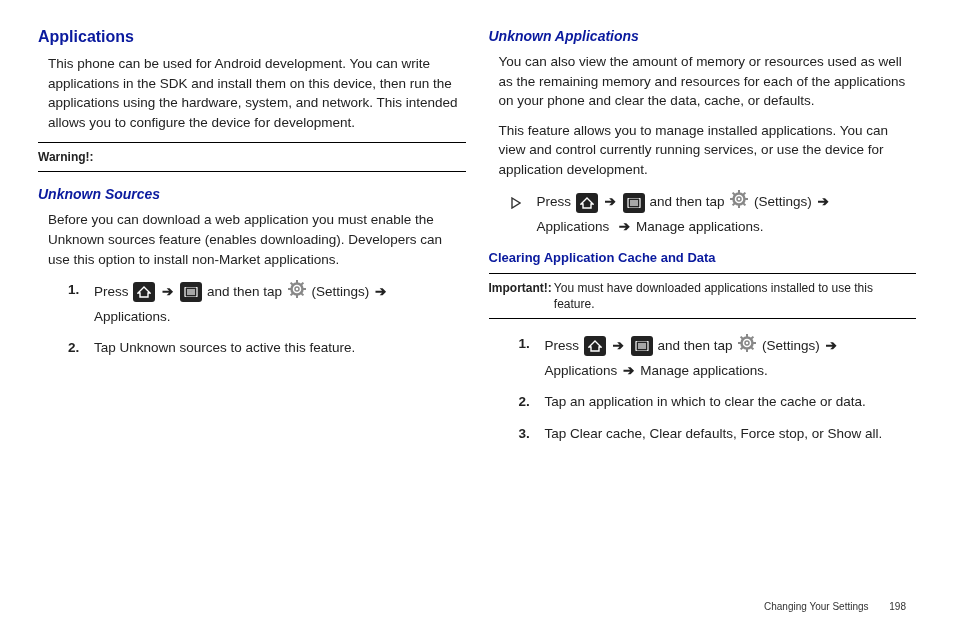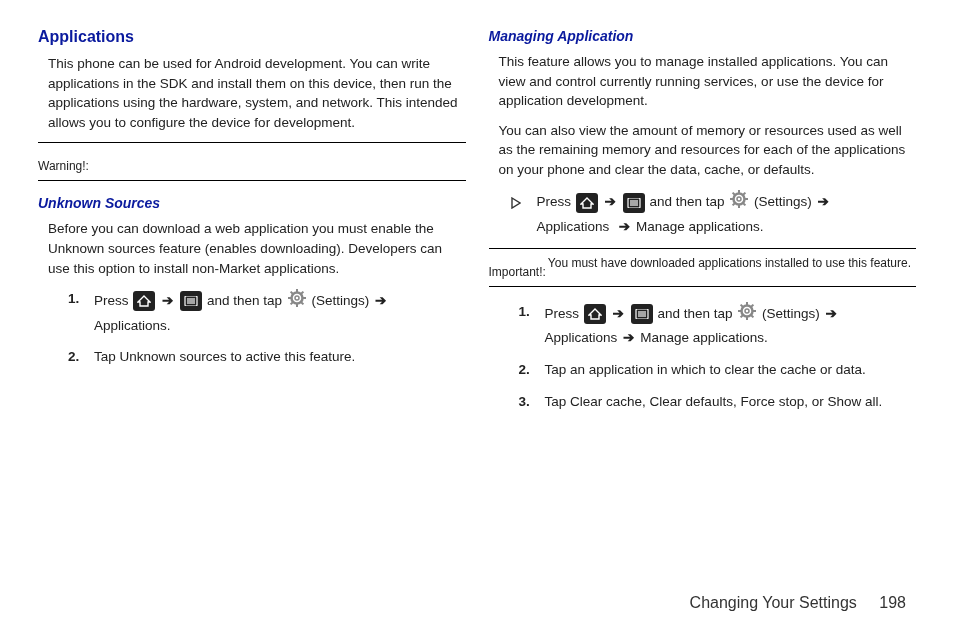--- a/index.html
+++ b/index.html
@@ -47,24 +47,23 @@
   .notice {
     border-top: 1px solid #000;
     border-bottom: 1px solid #000;
     padding: 6px 0;
     margin: 8px 0 14px 0;
     font-size: 12px;
     line-height: 1.35;
     display: flex;
   }
   .notice .label {
-    font-weight: normal;
+    font-weight: bold;
     flex-shrink: 0;
     padding-right: 2px;
-    margin-top: 9px;
   }
   .notice .text {
     flex: 1;
   }
   ol.steps {
     list-style: none;
     margin-left: 30px;
   }
   ol.steps > li {
     font-size: 13.5px;
@@ -116,21 +115,21 @@
   }
   .arrow {
     font-weight: bold;
     padding: 0 2px;
   }
   .bold { font-weight: normal; margin-top: 14px; }
   .footer {
     position: absolute;
     bottom: 24px;
     right: 48px;
-    font-size: 16px;
+    font-size: 10px;
     color: #333;
   }
   .footer .pagenum {
     margin-left: 18px;
   }
 </style>
 </head>
 <body>
 
 <div class="columns">
@@ -180,23 +179,23 @@
         <span class="bold">Applications</span><span>.</span>
       </li>
       <li>
         <span class="num">2.</span>
         <span>Tap </span><span class="bold">Unknown sources</span><span> to active this feature.</span>
       </li>
     </ol>
   </div>
 
   <div class="col">
-    <h3 class="subsection" style="margin-top:0">Managing Application</h3>
+    <h3 class="subsection" style="margin-top:0">Unknown Applications</h3>
+    <p class="body">You can also view the amount of memory or resources used as well as the remaining memory and resources for each of the applications on your phone and clear the data, cache, or defaults.</p>
     <p class="body">This feature allows you to manage installed applications. You can view and control currently running services, or use the device for application development.</p>
-    <p class="body">You can also view the amount of memory or resources used as well as the remaining memory and resources for each of the applications on your phone and clear the data, cache, or defaults.</p>
 
     <ul class="bullet-step">
       <li>
         <span class="tri"><svg width="10" height="12" viewBox="0 0 10 12">
               <path d="M1 1 L9 6 L1 11 Z" fill="none" stroke="#333" stroke-width="1.4"></path>
             </svg></span>
         <span>Press </span>
         <span class="icon-key"><svg width="14" height="12" viewBox="0 0 14 12">
               <path d="M7 1 L13 7 L11 7 L11 11 L3 11 L3 7 L1 7 Z" fill="none" stroke="#fff" stroke-width="1.4"></path>
             </svg></span>
@@ -223,20 +222,21 @@
               </g>
             </svg></span>
         <span> (</span><span class="bold">Settings</span><span>) </span><span class="arrow">➔</span>
         <br>
         <span class="bold">Applications</span>&nbsp;
         <span class="arrow">➔</span>
         <span class="bold">Manage applications</span><span>.</span>
       </li>
     </ul>
 
+    <h4 class="minor">Clearing Application Cache and Data</h4>
 
     <div class="notice">
       <span class="label">Important!:</span>
       <span class="text">You must have downloaded applications installed to use this feature.</span>
     </div>
 
     <ol class="steps">
       <li>
         <span class="num">1.</span>
         <span>Press </span>

